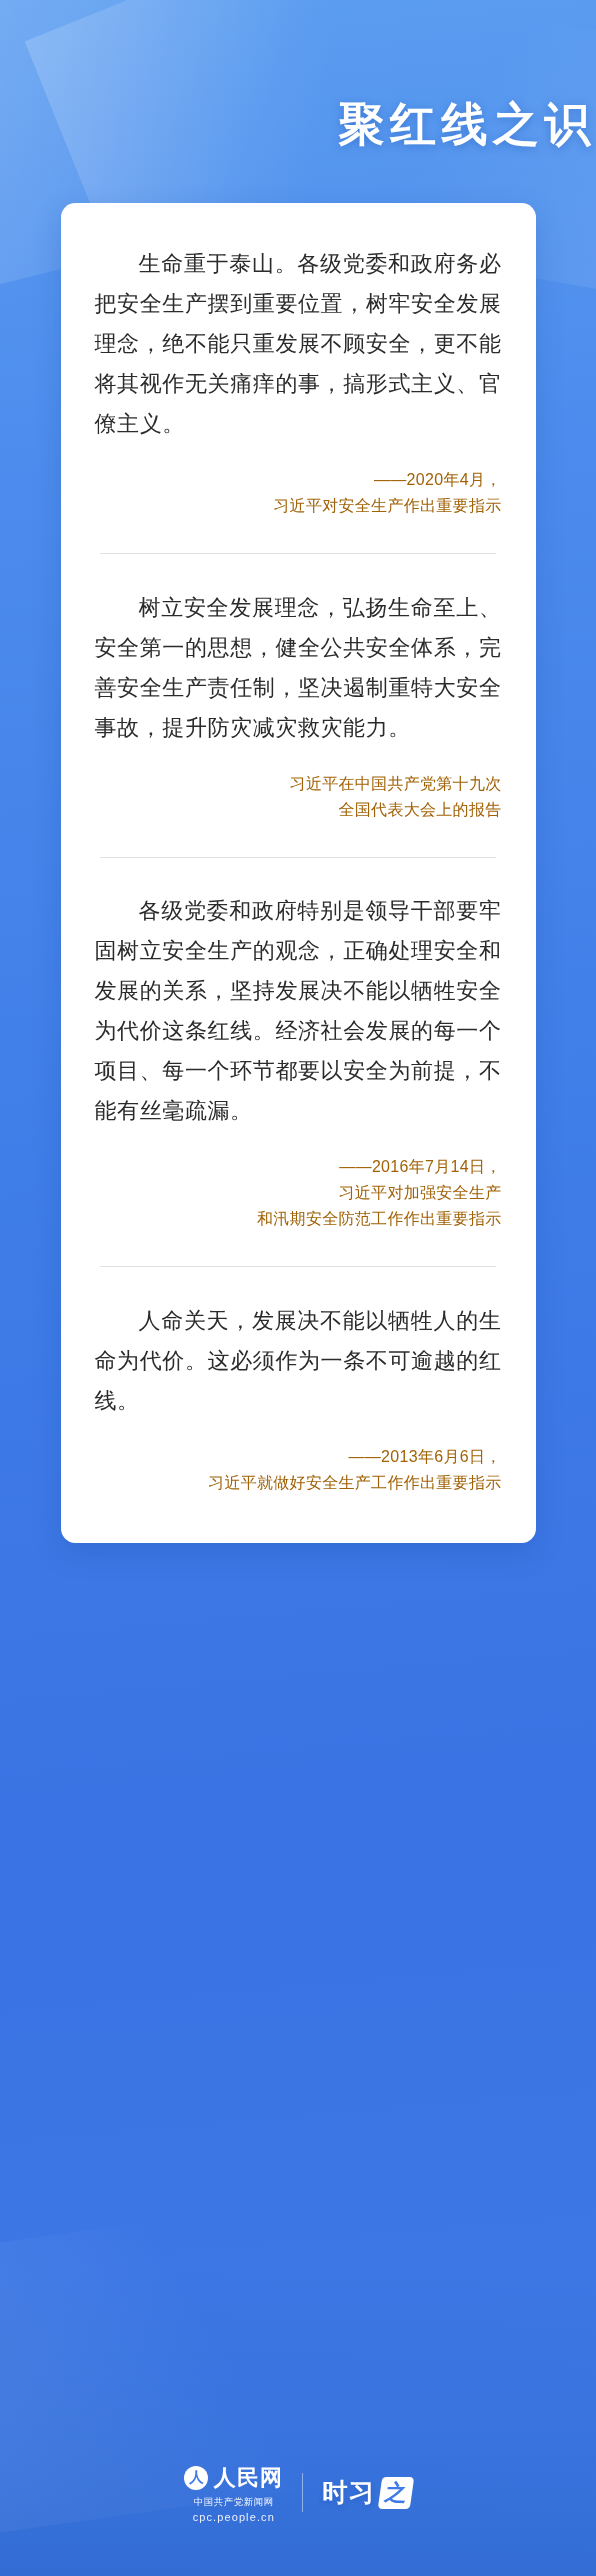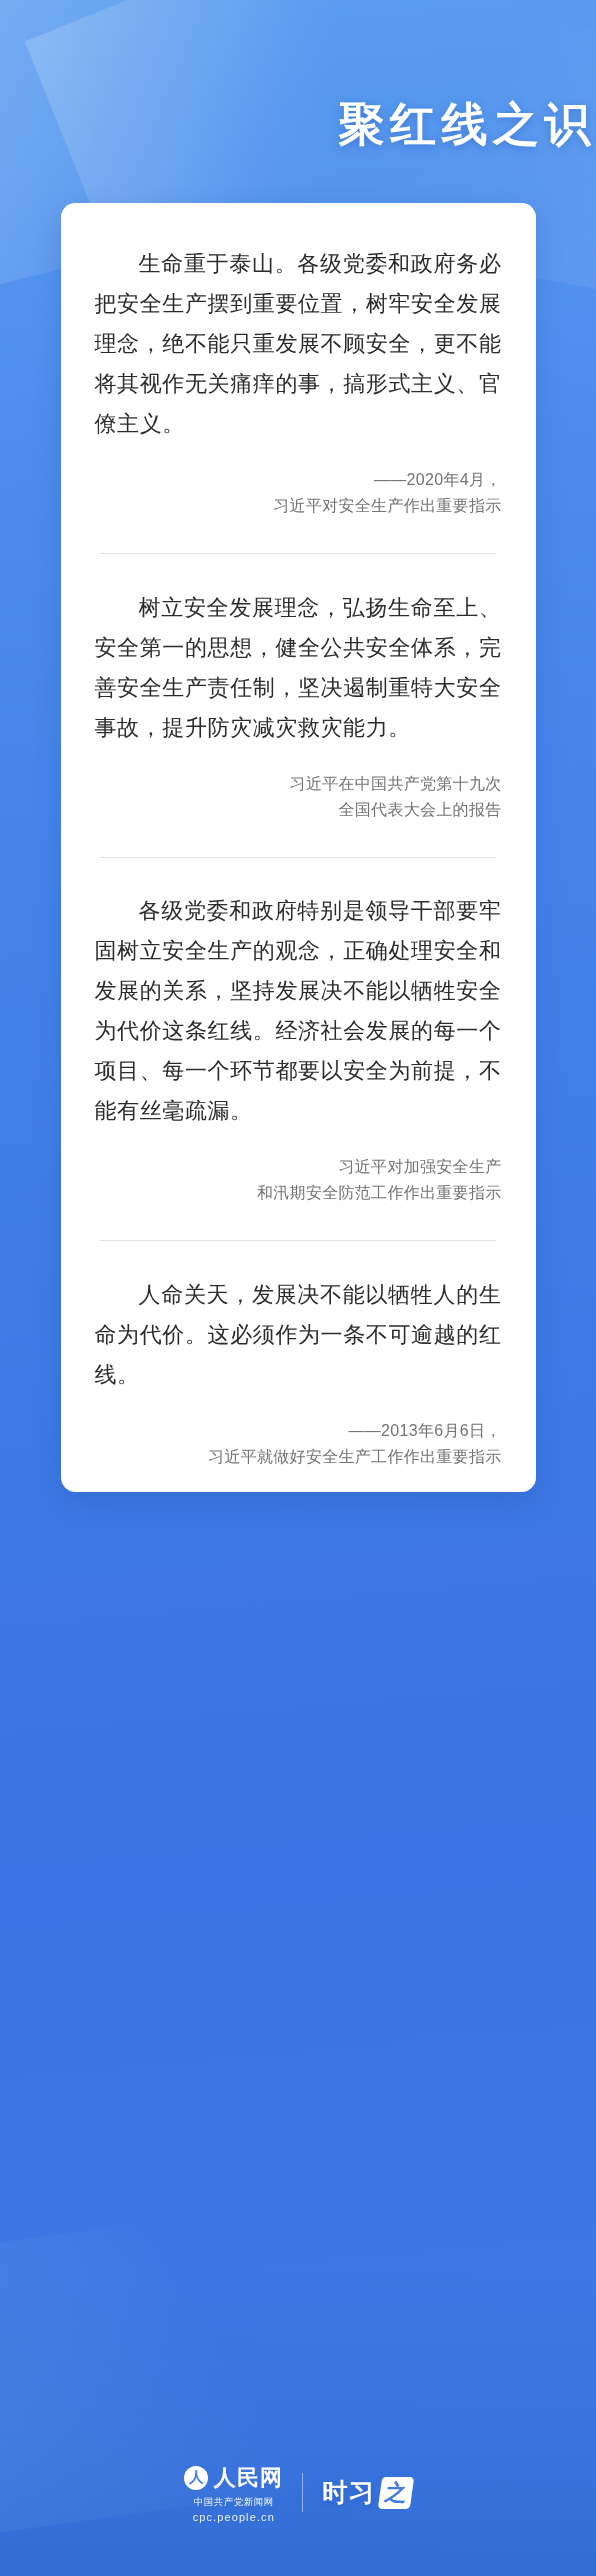--- a/index.html
+++ b/index.html
@@ -69,39 +69,39 @@
   }
 
   
   .card {
     position: relative;
     margin: 47px auto 4px auto;
     width: 475px;
     background: #ffffff;
     border-radius: 14.4px;
     box-shadow: 0 10px 28px rgba(25, 70, 150, 0.22);
-    padding: 41px 34px 22px 34px;
+    padding: 41px 34px 47px 34px;
     box-sizing: border-box;
   }
   .quote-block {
     position: relative;
   }
   .quote-text {
     color: #2b2b2b;
     font-size: 22px;
     line-height: 1.82;
     text-align: justify;
     text-justify: inter-ideograph;
     text-indent: 44px;
     letter-spacing: 0.6px;
   }
   .quote-source {
     margin-top: 23px;
     text-align: right;
-    color: #737373;
+    color: #a16207;
     font-size: 16px;
     line-height: 1.62;
     letter-spacing: 0.3px;
   }
   .divider {
     height: 0.6px;
     background: #e2e2e2;
     margin: 34px 5.5px 34px 5.5px;
   }
 
@@ -222,20 +222,21 @@
         <div>习近平在中国共产党第十九次</div>
         <div>全国代表大会上的报告</div>
       </div>
     </div>
 
     <div class="divider"></div>
 
     <div class="quote-block">
       <div class="quote-text">各级党委和政府特别是领导干部要牢固树立安全生产的观念，正确处理安全和发展的关系，坚持发展决不能以牺牲安全为代价这条红线。经济社会发展的每一个项目、每一个环节都要以安全为前提，不能有丝毫疏漏。</div>
       <div class="quote-source">
+        <div>——2016年7月14日，</div>
         <div>习近平对加强安全生产</div>
         <div>和汛期安全防范工作作出重要指示</div>
       </div>
     </div>
 
     <div class="divider"></div>
 
     <div class="quote-block">
       <div class="quote-text">人命关天，发展决不能以牺牲人的生命为代价。这必须作为一条不可逾越的红线。</div>
       <div class="quote-source">

